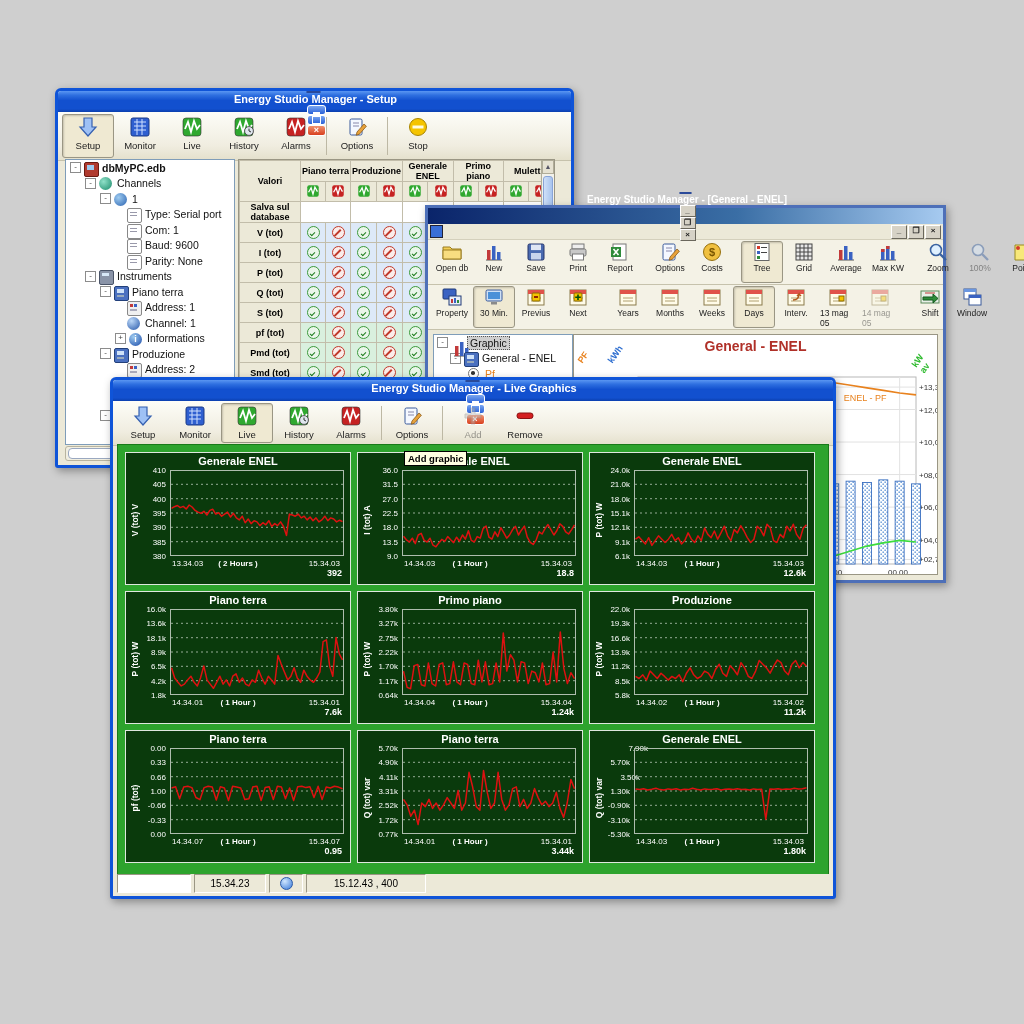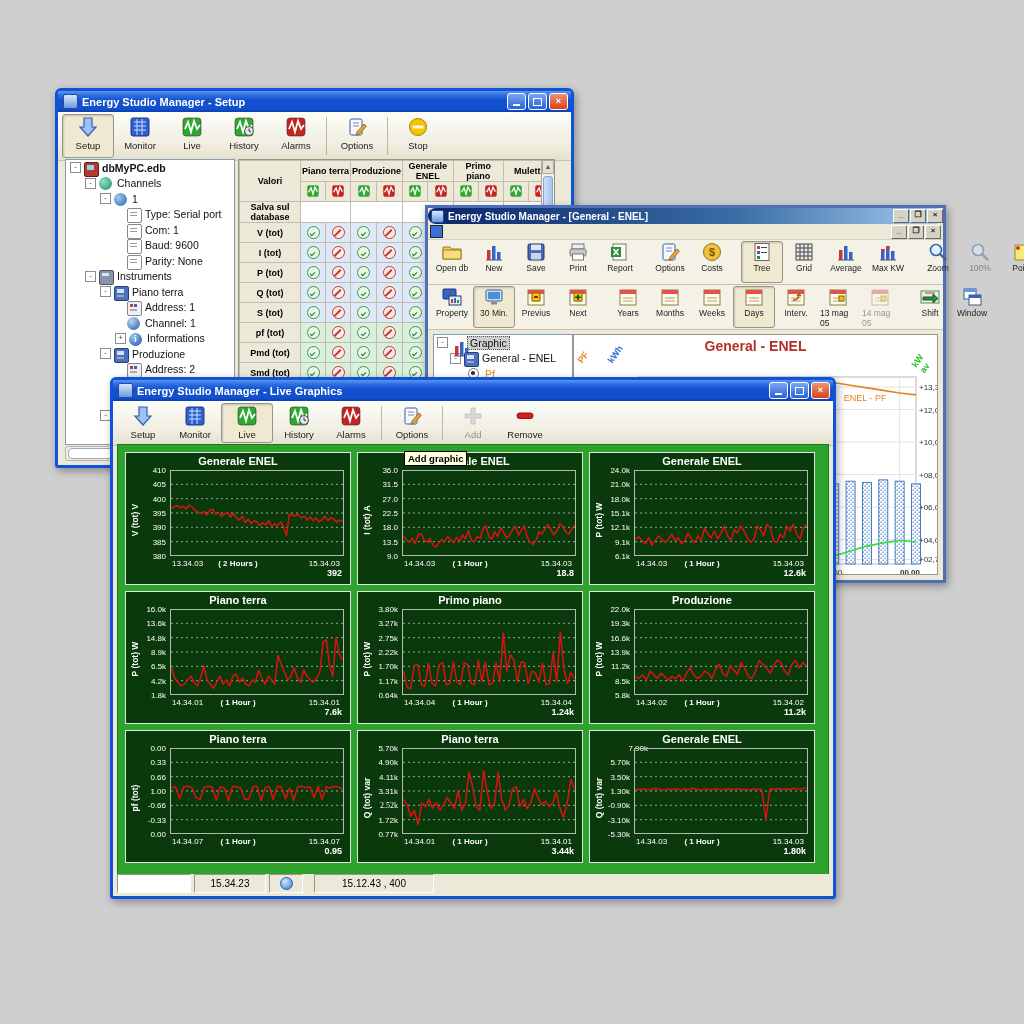--- a/index.html
+++ b/index.html
@@ -1,20 +1,20 @@
 <!DOCTYPE html>
 <html><head>
 <meta charset="utf-8">
 <style>
   html,body{margin:0;padding:0;background:#cfcfcf;font-family:"Liberation Sans",sans-serif;}
   .desktop{position:relative;width:1024px;height:1024px;background:#cfcfcf;overflow:hidden;}
   
   .window{position:absolute;background:#ece9d8;border:3px solid #0f54d8;border-radius:6px 6px 3px 3px;box-shadow:2px 3px 8px rgba(0,0,0,.35);}
   .titlebar{height:21px;display:flex;align-items:center;padding:0 3px 0 5px;color:#fff;font-weight:bold;font-size:11px;
-    background:linear-gradient(#5a96f2,#2e6fe0 20%,#1250cf 45%,#1250cf 85%,#0b3fae);border-radius:3px 3px 0 0;}
+    background:linear-gradient(#5a96f2,#2e6fe0 20%,#1250cf 45%,#1250cf 85%,#0b3fae);border-radius:3px 3px 0 0;flex-direction:column;}
   .titlebar .appico{width:13px;height:13px;margin-right:4px;background:linear-gradient(#d8e8ff,#6a9ae0);border:1px solid #2a4a9a;border-radius:2px;}
   .titlebar .tspace{flex:1;}
   .tbtn{width:17px;height:15px;margin-left:2px;border:1px solid #fff;border-radius:3px;display:flex;align-items:center;justify-content:center;
     background:linear-gradient(#7aa6f0,#2a62d8);color:#fff;font-size:9px;line-height:1;font-weight:bold;}
   .tbtn.close{background:linear-gradient(#f0926e,#d8401f);}
   .tbtn .minbar{width:7px;height:2px;background:#fff;margin-top:6px;}
   .tbtn .restbox{width:7px;height:6px;border:1px solid #fff;}
   
   .toolbar{display:flex;align-items:stretch;background:linear-gradient(#fdfdf8,#f0ede0 70%,#e4e0cc);border-bottom:1px solid #c6c2ac;padding:2px 4px;}
   .tool{min-width:42px;padding:1px 4px;display:flex;flex-direction:column;align-items:center;justify-content:flex-start;
@@ -50,21 +50,21 @@
   tr.tint-green td.cell{background:#d9f0de;}
   tr.saverow td.cell{background:#fff;}
   .okico,.noico{display:inline-block;width:11px;height:11px;border-radius:50%;position:relative;vertical-align:middle;}
   .okico{background:#eaf6ea;border:1px solid #3c9a3c;}
   .okico:after{content:"";position:absolute;left:2.5px;top:4.5px;width:4px;height:2px;border-left:1.6px solid #1e7d1e;border-bottom:1.6px solid #1e7d1e;transform:rotate(-45deg);}
   .noico{background:#fbecea;border:1px solid #c0392b;}
   .noico:before{content:"";position:absolute;left:0.5px;top:4.5px;width:9px;height:1.8px;background:#c0392b;transform:rotate(-45deg);}
   .mini{display:inline-block;width:13px;height:13px;border-radius:2px;position:relative;}
   
   .window.classic{border:3px solid #4d6fb8;border-radius:0;background:#ece9d8;}
-  .titlebar.classic{height:16px;border-radius:8px;font-size:10px;background:linear-gradient(90deg,#0a246a,#3a6ea5 60%,#a6caf0);padding:0 0 0 3px;}
+  .titlebar.classic{height:16px;border-radius:0;font-size:10px;background:linear-gradient(90deg,#0a246a,#3a6ea5 60%,#a6caf0);padding:0 0 0 3px;justify-content:center;}
   .cbtn{width:14px;height:12px;margin-left:1px;background:#d6d2c6;border:1px solid;border-color:#fff #6a675c #6a675c #fff;color:#222;font-size:8px;line-height:10px;text-align:center;font-weight:bold;border-radius:0;}
   .menurow{height:15px;background:#ece9d8;display:flex;align-items:center;padding:0 2px;border-bottom:1px solid #d4d0bc;}
   .w2-body{position:absolute;left:3px;top:122px;right:3px;bottom:3px;background:#ece9d8;}
   .w2-tree{position:absolute;left:2px;top:2px;width:138px;bottom:2px;background:#fff;border:1px solid #7f9db9;font-size:10.5px;overflow:hidden;}
   .radio{width:9px;height:9px;border:1px solid #777;border-radius:50%;margin-right:4px;flex:0 0 9px;position:relative;background:#fff;}
   .radio.on:after{content:"";position:absolute;left:2px;top:2px;width:3.6px;height:3.6px;border-radius:50%;background:#333;}
   .radio.hot:after{background:#d43a0f;}
   .w2-chart{position:absolute;left:142px;top:2px;right:2px;bottom:2px;background:#fff;border:1px solid #9a9684;overflow:hidden;}
   .w2-chart .ctitle{position:absolute;top:3px;left:0;right:0;text-align:center;color:#b03028;font-size:14px;font-weight:bold;}
   .axlab{position:absolute;font-size:9px;font-weight:bold;transform:rotate(-55deg);transform-origin:left bottom;}
@@ -896,21 +896,21 @@
           <span class="w2tick" style="left:345px;top:70.52173913043478px;">+12,00</span>
           <span class="w2tick" style="left:345px;top:103.04347826086956px;">+10,00</span>
           <span class="w2tick" style="left:345px;top:135.56521739130434px;">+08,00</span>
           <span class="w2tick" style="left:345px;top:168.08695652173913px;">+06,00</span>
           <span class="w2tick" style="left:345px;top:200.6086956521739px;">+04,00</span>
           <span class="w2tick" style="left:345px;top:220.44695652173914px;">+02,78</span>
           <span class="w2tick" style="left:52px;top:233px;">16.00</span>
           <span class="w2tick" style="left:117.41176470588235px;top:233px;">18.00</span>
           <span class="w2tick" style="left:182.8235294117647px;top:233px;">20.00</span>
           <span class="w2tick" style="left:248.23529411764707px;top:233px;">22.00</span>
-          <span class="w2tick" style="left:326px;top:233px;font-weight:bold;">00.00</span>
+          <span class="w2tick" style="left:314px;top:233px;">00.00</span>
           <div style="position:absolute;left:0px;top:20px;"><svg width="368" height="279">
               <defs>
                 <pattern id="hat" width="4" height="4" patternUnits="userSpaceOnUse">
                   <rect width="4" height="4" fill="#fff"></rect>
                   <circle cx="1.2" cy="1.2" r="0.9" fill="#7aa6dc"></circle>
                   <circle cx="3.2" cy="3.2" r="0.9" fill="#7aa6dc"></circle>
                 </pattern>
               </defs>
               <rect x="64" y="22" width="278" height="187" fill="#fff" stroke="#b8b8b8"></rect>
               <line x1="64" y1="32.08173913043476" x2="342" y2="32.08173913043476" stroke="#e2e2e2"></line>
@@ -1120,21 +1120,21 @@
             <span class="lg-xt" style="left:46px;">14.34.03</span>
             <span class="lg-xt" style="left:0;width:100%;text-align:center;font-weight:bold;">( 1 Hour )</span>
             <span class="lg-xt" style="right:10px;left:auto;">15.34.03</span>
             <span class="lg-cur">12.6k</span>
           </div>
           <div class="lg-cell">
             <div class="lg-title">Piano terra</div>
             <div class="lg-ylab">P (tot) W</div>
             <span class="lg-ytick" style="left:6px;top:13px;">16.0k</span>
             <span class="lg-ytick" style="left:6px;top:27px;">13.6k</span>
-            <span class="lg-ytick" style="left:6px;top:42px;">14.8k</span>
+            <span class="lg-ytick" style="left:6px;top:42px;">18.1k</span>
             <span class="lg-ytick" style="left:6px;top:56px;">8.9k</span>
             <span class="lg-ytick" style="left:6px;top:70px;">6.5k</span>
             <span class="lg-ytick" style="left:6px;top:85px;">4.2k</span>
             <span class="lg-ytick" style="left:6px;top:99px;">1.8k</span>
             <div style="position:absolute;left:44px;top:17px;"><svg width="174" height="86">
                 <rect x="0.5" y="0.5" width="173" height="85" fill="none" stroke="#aebdae"></rect>
                 <line x1="1" y1="14.3" x2="173" y2="14.3" stroke="#b9c9b9" stroke-width="0.8" stroke-dasharray="2,3"></line>
                 <line x1="1" y1="28.7" x2="173" y2="28.7" stroke="#b9c9b9" stroke-width="0.8" stroke-dasharray="2,3"></line>
                 <line x1="1" y1="43.0" x2="173" y2="43.0" stroke="#b9c9b9" stroke-width="0.8" stroke-dasharray="2,3"></line>
                 <line x1="1" y1="57.3" x2="173" y2="57.3" stroke="#b9c9b9" stroke-width="0.8" stroke-dasharray="2,3"></line>
@@ -1218,21 +1218,21 @@
             <span class="lg-xt" style="right:10px;left:auto;">15.34.07</span>
             <span class="lg-cur">0.95</span>
           </div>
           <div class="lg-cell">
             <div class="lg-title">Piano terra</div>
             <div class="lg-ylab">Q (tot) var</div>
             <span class="lg-ytick" style="left:6px;top:13px;">5.70k</span>
             <span class="lg-ytick" style="left:6px;top:27px;">4.90k</span>
             <span class="lg-ytick" style="left:6px;top:42px;">4.11k</span>
             <span class="lg-ytick" style="left:6px;top:56px;">3.31k</span>
-            <span class="lg-ytick" style="left:6px;top:70px;font-family:Liberation Serif, serif;">2.52k</span>
+            <span class="lg-ytick" style="left:6px;top:70px;">2.52k</span>
             <span class="lg-ytick" style="left:6px;top:85px;">1.72k</span>
             <span class="lg-ytick" style="left:6px;top:99px;">0.77k</span>
             <div style="position:absolute;left:44px;top:17px;"><svg width="174" height="86">
                 <rect x="0.5" y="0.5" width="173" height="85" fill="none" stroke="#aebdae"></rect>
                 <line x1="1" y1="14.3" x2="173" y2="14.3" stroke="#b9c9b9" stroke-width="0.8" stroke-dasharray="2,3"></line>
                 <line x1="1" y1="28.7" x2="173" y2="28.7" stroke="#b9c9b9" stroke-width="0.8" stroke-dasharray="2,3"></line>
                 <line x1="1" y1="43.0" x2="173" y2="43.0" stroke="#b9c9b9" stroke-width="0.8" stroke-dasharray="2,3"></line>
                 <line x1="1" y1="57.3" x2="173" y2="57.3" stroke="#b9c9b9" stroke-width="0.8" stroke-dasharray="2,3"></line>
                 <line x1="1" y1="71.7" x2="173" y2="71.7" stroke="#b9c9b9" stroke-width="0.8" stroke-dasharray="2,3"></line>
                 <polyline points="1.5,51.4 5.1,56.8 8.8,68.2 12.4,62.2 16.1,76.6 19.7,55.0 23.3,58.6 27.0,51.4 30.6,60.4 34.2,55.0 37.9,62.2 41.5,56.8 45.2,49.6 48.8,55.0 52.4,60.4 56.1,42.4 59.7,62.2 63.4,55.0 67.0,24.3 70.6,38.8 74.3,58.6 77.9,62.2 81.5,22.5 85.2,44.2 88.8,60.4 92.5,55.0 96.1,24.3 99.7,51.4 103.4,62.2 107.0,56.8 110.6,40.6 114.3,38.8 117.9,58.6 121.6,51.4 125.2,60.4 128.8,55.0 132.5,40.6 136.1,49.6 139.8,56.8 143.4,53.2 147.0,58.6 150.7,55.0 154.3,44.2 157.9,60.4 161.6,69.4 165.2,55.0 168.9,31.6 172.5,40.7" fill="none" stroke="#dd1111" stroke-width="1.5" stroke-linejoin="round"></polyline>
@@ -1240,21 +1240,21 @@
             <span class="lg-xt" style="left:46px;">14.34.01</span>
             <span class="lg-xt" style="left:0;width:100%;text-align:center;font-weight:bold;">( 1 Hour )</span>
             <span class="lg-xt" style="right:10px;left:auto;">15.34.01</span>
             <span class="lg-cur">3.44k</span>
           </div>
           <div class="lg-cell">
             <div class="lg-title">Generale ENEL</div>
             <div class="lg-ylab">Q (tot) var</div>
             <span class="lg-ytick" style="left:24px;top:13px;">7.90k</span>
             <span class="lg-ytick" style="left:6px;top:27px;">5.70k</span>
-            <span class="lg-ytick" style="left:6px;top:42px;">3.50k</span>
+            <span class="lg-ytick" style="left:16px;top:42px;">3.50k</span>
             <span class="lg-ytick" style="left:6px;top:56px;">1.30k</span>
             <span class="lg-ytick" style="left:6px;top:70px;">-0.90k</span>
             <span class="lg-ytick" style="left:6px;top:85px;">-3.10k</span>
             <span class="lg-ytick" style="left:6px;top:99px;">-5.30k</span>
             <div style="position:absolute;left:44px;top:17px;"><svg width="174" height="86">
                 <rect x="0.5" y="0.5" width="173" height="85" fill="none" stroke="#aebdae"></rect>
                 <line x1="1" y1="14.3" x2="173" y2="14.3" stroke="#b9c9b9" stroke-width="0.8" stroke-dasharray="2,3"></line>
                 <line x1="1" y1="28.7" x2="173" y2="28.7" stroke="#b9c9b9" stroke-width="0.8" stroke-dasharray="2,3"></line>
                 <line x1="1" y1="43.0" x2="173" y2="43.0" stroke="#b9c9b9" stroke-width="0.8" stroke-dasharray="2,3"></line>
                 <line x1="1" y1="57.3" x2="173" y2="57.3" stroke="#b9c9b9" stroke-width="0.8" stroke-dasharray="2,3"></line>
@@ -1268,16 +1268,16 @@
           </div>
         </div>
       <div class="tooltip" style="left:286px;top:6px;">Add graphic</div>
     </div>
     <div class="statusbar">
       <div class="scell white" style="width:62px;"></div>
       <div class="scell" style="width:60px;justify-content:center;">15.34.23</div>
       <div class="scell" style="width:22px;justify-content:center;">
           <span class="bulb"></span>
         </div>
-      <div class="scell" style="width:108px;justify-content:center;margin-left:8px;">15.12.43 , 400</div>
+      <div class="scell" style="width:108px;justify-content:center;">15.12.43 , 400</div>
     </div>
   </div>
 </div>
 
 </body></html>

